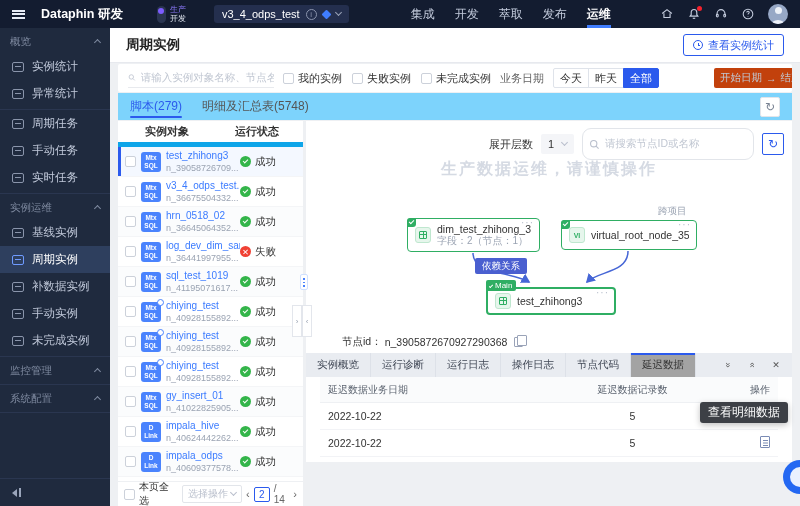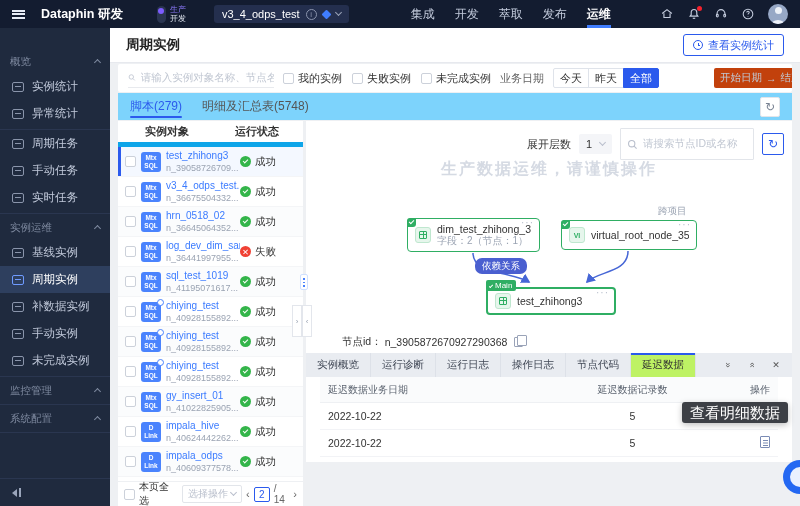--- a/index.html
+++ b/index.html
@@ -33,21 +33,21 @@
   .tic{position:relative;display:flex;cursor:pointer;}
   .tic svg{display:block;}
   .bell-dot::after{content:"";position:absolute;top:-1px;right:-1px;width:5px;height:5px;border-radius:50%;background:#f5222d;}
   .avatar{width:20px;height:20px;border-radius:50%;background:#97a8c6;position:relative;overflow:hidden;cursor:pointer;}
   .avatar::before{content:"";position:absolute;top:3px;left:6.5px;width:7px;height:7px;border-radius:50%;background:#edf1f8;}
   .avatar::after{content:"";position:absolute;bottom:-7px;left:3px;width:14px;height:11px;border-radius:50%;background:#edf1f8;}
 
   
   .sidebar{position:absolute;top:28px;left:0;bottom:0;width:110px;background:#1f2a3e;display:flex;
            flex-direction:column;z-index:30;}
-  .sb-scroll{flex:1;overflow:hidden;margin-top:20px;}
+  .sb-scroll{flex:1;overflow:hidden;}
   .sb-sec{border-bottom:1px solid #2a3650;padding-bottom:2px;}
   .sb-sec-label{display:flex;justify-content:space-between;align-items:center;padding:7px 10px 4px 10px;
                 font-size:10.5px;color:#7f8aa0;cursor:pointer;}
   .chev-u{width:5px;height:5px;border-left:1.2px solid #7f8aa0;border-top:1.2px solid #7f8aa0;transform:rotate(45deg);}
   .sb-item{display:flex;align-items:center;gap:8px;height:27px;padding:0 8px 0 12px;color:#c2cadb;
            font-size:11.5px;cursor:pointer;white-space:nowrap;}
   .sb-item.active{background:#2e3f5e;color:#fff;}
   .si{width:12px;height:10px;border:1px solid #8a95ab;border-radius:2px;position:relative;flex:none;}
   .si::after{content:"";position:absolute;left:2px;right:2px;top:3px;height:1px;background:#8a95ab;}
   .sb-item.active .si{border-color:#6f9bff;}
@@ -142,22 +142,22 @@
             background:repeating-linear-gradient(#4a83fd 0 1.5px,transparent 1.5px 3.5px);}
   .divider-handle{position:absolute;left:182px;top:243px;display:flex;z-index:8;}
   .dh{width:10px;height:32px;background:#fff;border:1px solid #e3e6ec;color:#9aa3b2;font-size:8px;
       display:flex;align-items:center;justify-content:center;cursor:pointer;}
 
   
   .dag-panel{position:absolute;left:196px;top:59px;width:486px;height:341px;background:#fff;}
   .dag-toolbar{position:absolute;top:7px;right:8px;display:flex;align-items:center;gap:8px;font-size:11px;color:#333;z-index:4;}
   .layer-select{display:flex;align-items:center;gap:8px;background:#f4f5f8;height:20px;padding:0 7px;
                 border-radius:2px;cursor:pointer;}
-  .dag-search{display:flex;align-items:center;gap:5px;width:134px;height:22px;border:1px solid #e2e5ea;
-              border-radius:1px;padding:15px 6px;color:#c1c7d2;cursor:text;}
+  .dag-search{display:flex;align-items:center;gap:5px;width:172px;height:22px;border:1px solid #e2e5ea;
+              border-radius:9px;padding:15px 6px;color:#c1c7d2;cursor:text;}
   .dag-search span{font-size:10.5px;white-space:nowrap;overflow:hidden;}
   .dag-refresh{width:22px;height:22px;border:1px solid #2b5aed;color:#2b5aed;border-radius:2px;display:flex;
                align-items:center;justify-content:center;font-size:12px;cursor:pointer;background:#fff;}
   .watermark{position:absolute;top:38px;left:0;right:0;text-align:center;color:#d5dae3;font-size:16px;
              font-weight:bold;letter-spacing:2px;pointer-events:none;}
   .edges{position:absolute;left:0;top:0;width:486px;height:210px;pointer-events:none;}
   .node{position:absolute;background:#fff;border:1.5px solid #2fae63;border-radius:4px;display:flex;
         align-items:center;padding:0 7px;gap:6px;cursor:pointer;}
   .more{position:absolute;top:0px;right:5px;color:#b9bfcc;font-size:10px;letter-spacing:1px;line-height:8px;}
   .corner-badge{position:absolute;top:-1.5px;left:-1.5px;width:9px;height:9px;background:#2fae63;border-radius:3px 0 3px 0;}
@@ -172,46 +172,46 @@
   .n-title{font-size:10.5px;color:#333;white-space:nowrap;overflow:hidden;}
   .n-sub{font-size:10px;color:#9aa3b2;white-space:nowrap;}
   .node1{left:101px;top:97px;width:133px;height:34px;}
   .node2{left:255px;top:99px;width:136px;height:30px;}
   .node3{left:180px;top:166px;width:130px;height:28px;border-width:2px;}
   .main-badge{position:absolute;top:-9px;left:-2px;background:#2fae63;color:#fff;font-size:8px;line-height:11px;
               padding:0 4px 0 3px;border-radius:2px;display:flex;align-items:center;gap:2px;}
   .main-badge .tick{width:4px;height:2px;border-left:1px solid #fff;border-bottom:1px solid #fff;transform:rotate(-45deg);}
   .cross-label{position:absolute;left:352px;top:84px;font-size:9.5px;color:#9aa3b2;}
   .edge-pill{position:absolute;left:169px;top:137px;background:#4a5fd0;color:#fff;font-size:9.5px;line-height:16px;
-             padding:0 7px;border-radius:7px;z-index:3;}
+             padding:0 7px;border-radius:2px;z-index:3;}
 
   
   .bp{position:absolute;left:0;right:0;bottom:0;height:131px;background:#fff;}
   .bp-id{height:22px;display:flex;align-items:center;padding-left:36px;font-size:10.5px;color:#333;gap:3px;}
   .i-copy{width:9px;height:10px;border:1px solid #9aa3b8;border-radius:1px;position:relative;margin-left:4px;cursor:pointer;}
   .i-copy::after{content:"";position:absolute;left:2px;top:-3px;width:8px;height:9px;border:1px solid #9aa3b8;
                  border-radius:1px;background:#fff;}
   .bp-tabs{height:24px;background:#e9ecf1;display:flex;align-items:stretch;}
   .bp-tab{padding:0 11px;display:flex;align-items:center;font-size:10.5px;color:#3f4654;border-right:1px solid #dde1e8;
           cursor:pointer;position:relative;white-space:nowrap;}
-  .bp-tab.active{background:#bef264;color:#333;}
+  .bp-tab.active{background:#a3a3a3;color:#333;}
   .bp-tab.active::before{content:"";position:absolute;top:0;left:0;right:0;height:2px;background:#2b5aed;}
   .bp-icons{margin-left:auto;display:flex;align-items:center;gap:8px;padding-right:8px;}
   .bp-ic{width:16px;height:16px;display:flex;align-items:center;justify-content:center;color:#555;font-size:9px;cursor:pointer;}
   .rot-d{transform:rotate(90deg);display:inline-block;}
   .rot-u{transform:rotate(-90deg);display:inline-block;}
   .bp-table{padding:0 14px;}
   .bt-head{display:flex;height:26px;align-items:center;background:#fafbfc;font-size:10px;color:#5c6470;
            border-bottom:1px solid #eef0f3;}
   .btc1{flex:1.2;padding-left:8px;} .btc2{flex:1;text-align:center;} .btc3{width:56px;text-align:right;padding-right:8px;}
   .bt-row{display:flex;height:27px;align-items:center;font-size:10.5px;color:#333;border-bottom:1px solid #f2f3f6;}
   .i-doc{display:inline-block;width:10px;height:12px;border:1px solid #7a8bb4;border-radius:1px;position:relative;cursor:pointer;}
   .i-doc::after{content:"";position:absolute;left:1.5px;right:1.5px;top:2.5px;height:1px;background:#7a8bb4;
                 box-shadow:0 2.5px 0 #7a8bb4,0 5px 0 #7a8bb4;}
-  .bp-tooltip{position:absolute;right:4px;top:281px;background:#3d4046;color:#fff;font-size:15px;line-height:21px;
+  .bp-tooltip{position:absolute;right:4px;top:281px;background:#3d4046;color:#fff;font-size:12px;line-height:21px;
               padding:0 8px;border-radius:3px;z-index:9;box-shadow:0 2px 6px rgba(0,0,0,.25);white-space:nowrap;}
 
   .float-btn{position:absolute;right:-17px;top:398px;width:34px;height:34px;border-radius:50%;background:#2468f2;
              z-index:20;cursor:pointer;}
   .float-btn::after{content:"";position:absolute;inset:7px;background:#eaf1ff;border-radius:50%;}
 </style>
 </head>
 <body>
 
 <div class="app">

